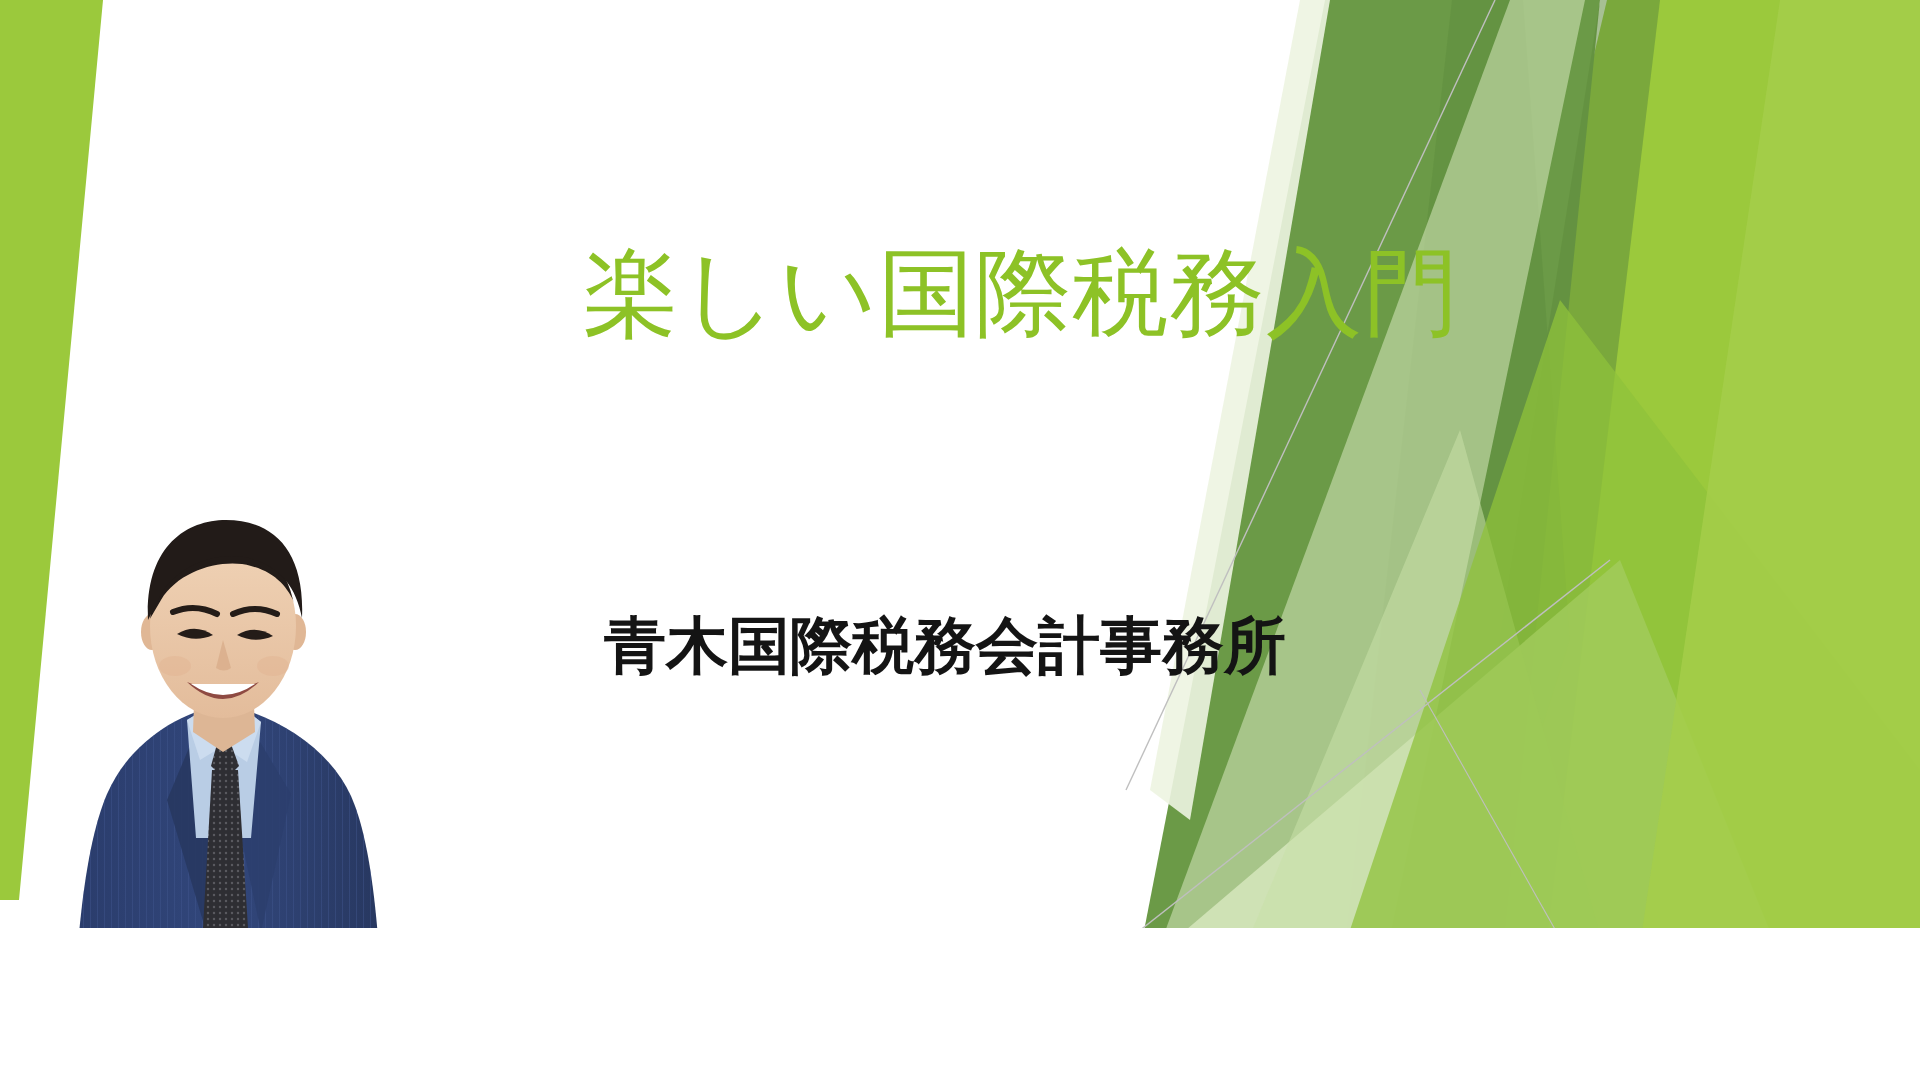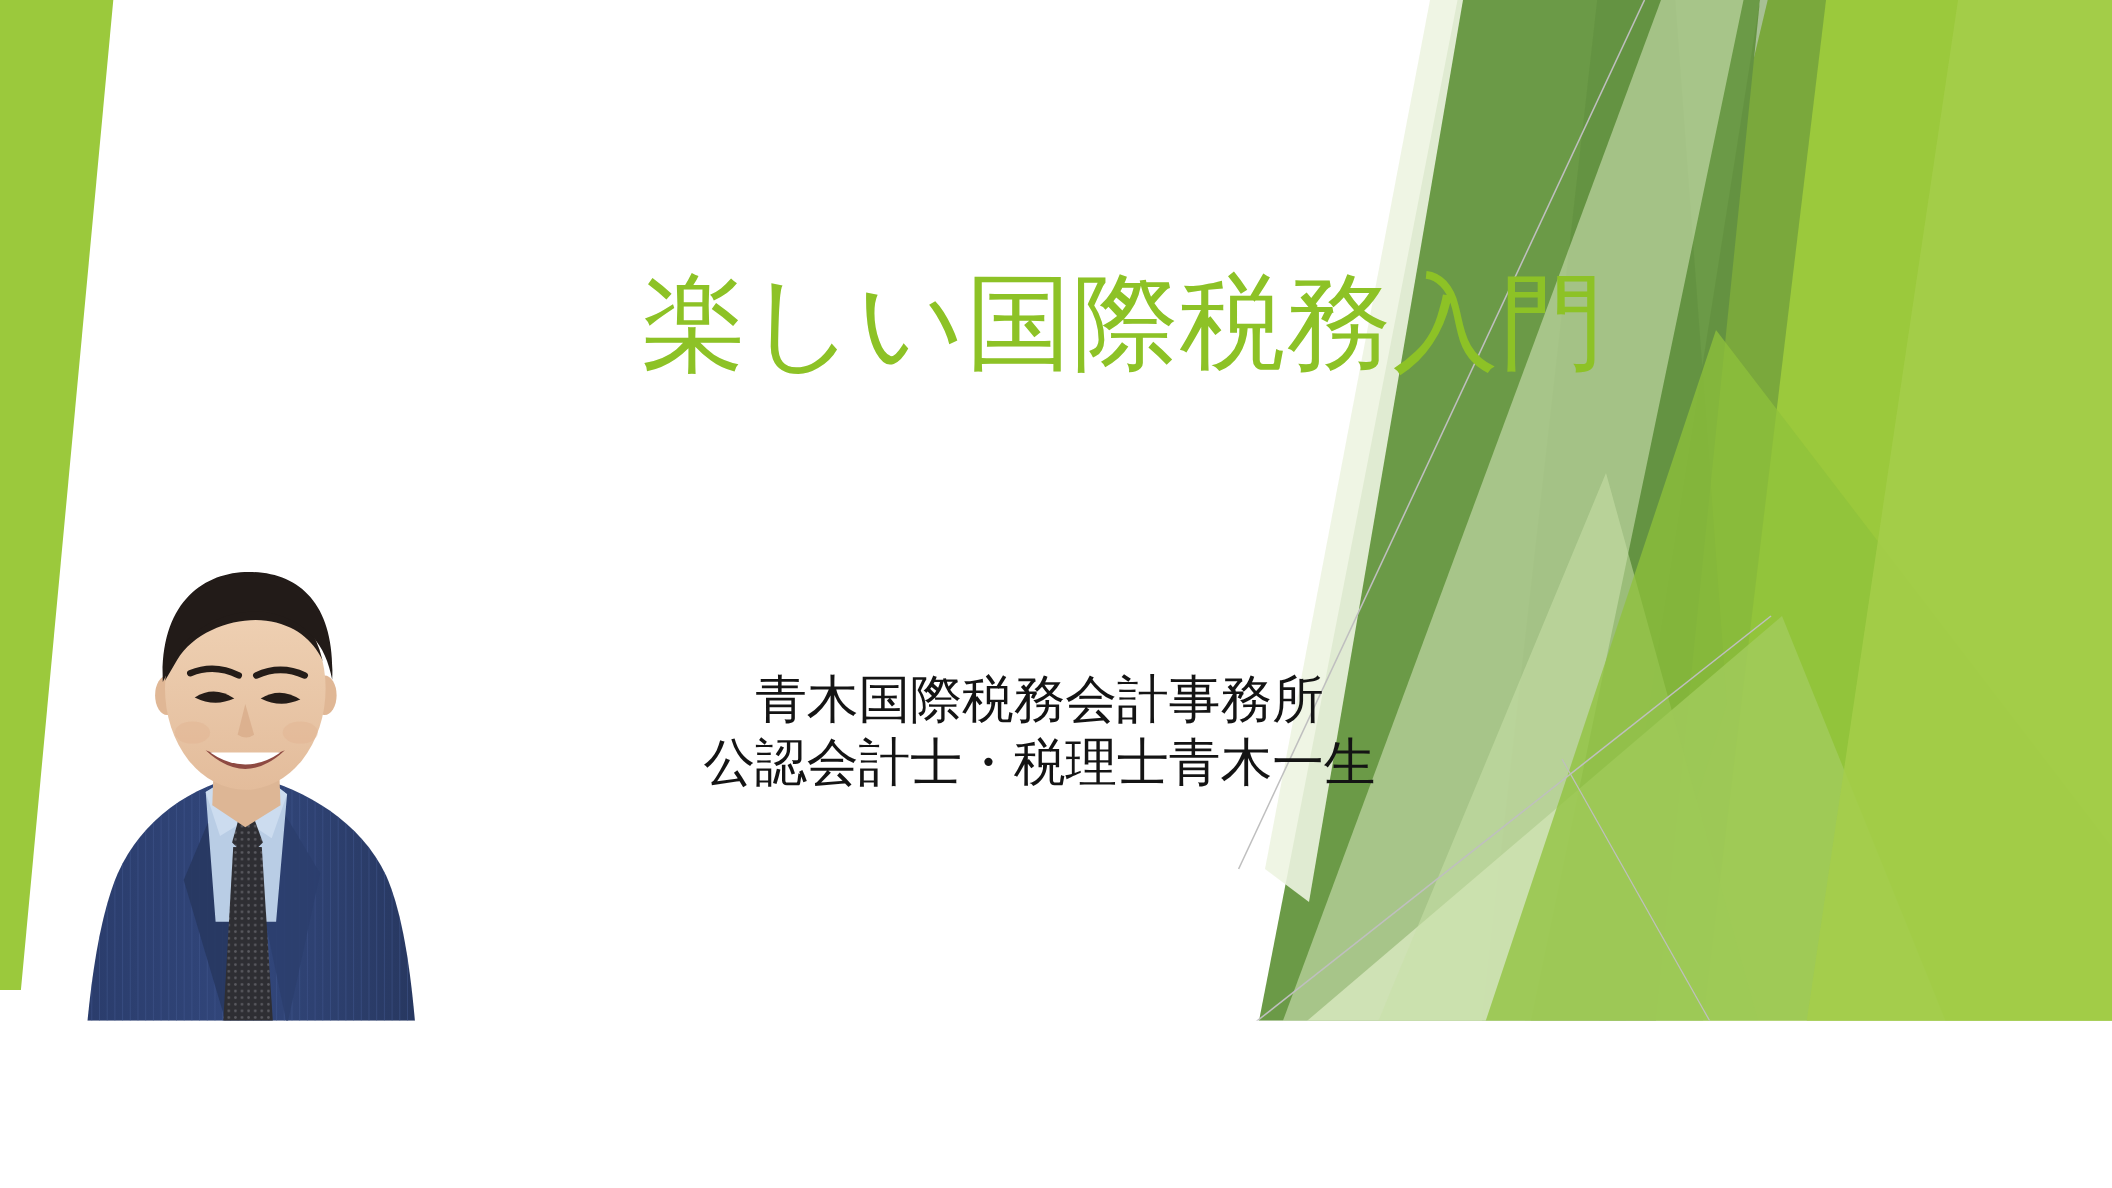--- a/index.html
+++ b/index.html
@@ -47,22 +47,22 @@
   
   .subtitle-block {
     position: absolute;
     left: 430px;
     top: 608px;
     width: 1030px;
     text-align: center;
   }
   .subtitle-line {
     font-family: "DejaVu Sans", "Liberation Sans", sans-serif;
-    font-weight: 400;
-    font-size: 47px;
+    font-weight: 700;
+    font-size: 62px;
     line-height: 1.22;
     color: #141414;
     white-space: nowrap;
     margin: 0;
   }
 
   
   #portrait {
     position: absolute;
     left: 55px;
@@ -181,16 +181,15 @@
       <ellipse cx="218" cy="158" rx="16" ry="10" fill="#E0AE8C" opacity="0.35"></ellipse>
     </g>
   </svg>
 
   <div class="title-block">
     <p class="title-line">楽しい国際税務入門</p>
   </div>
 
   <div class="subtitle-block">
     <p class="subtitle-line">青木国際税務会計事務所</p>
-    <p class="subtitle-line">公認会計士・税理士青木一生</p>
   </div>
 
 </div>
 
 </body></html>

